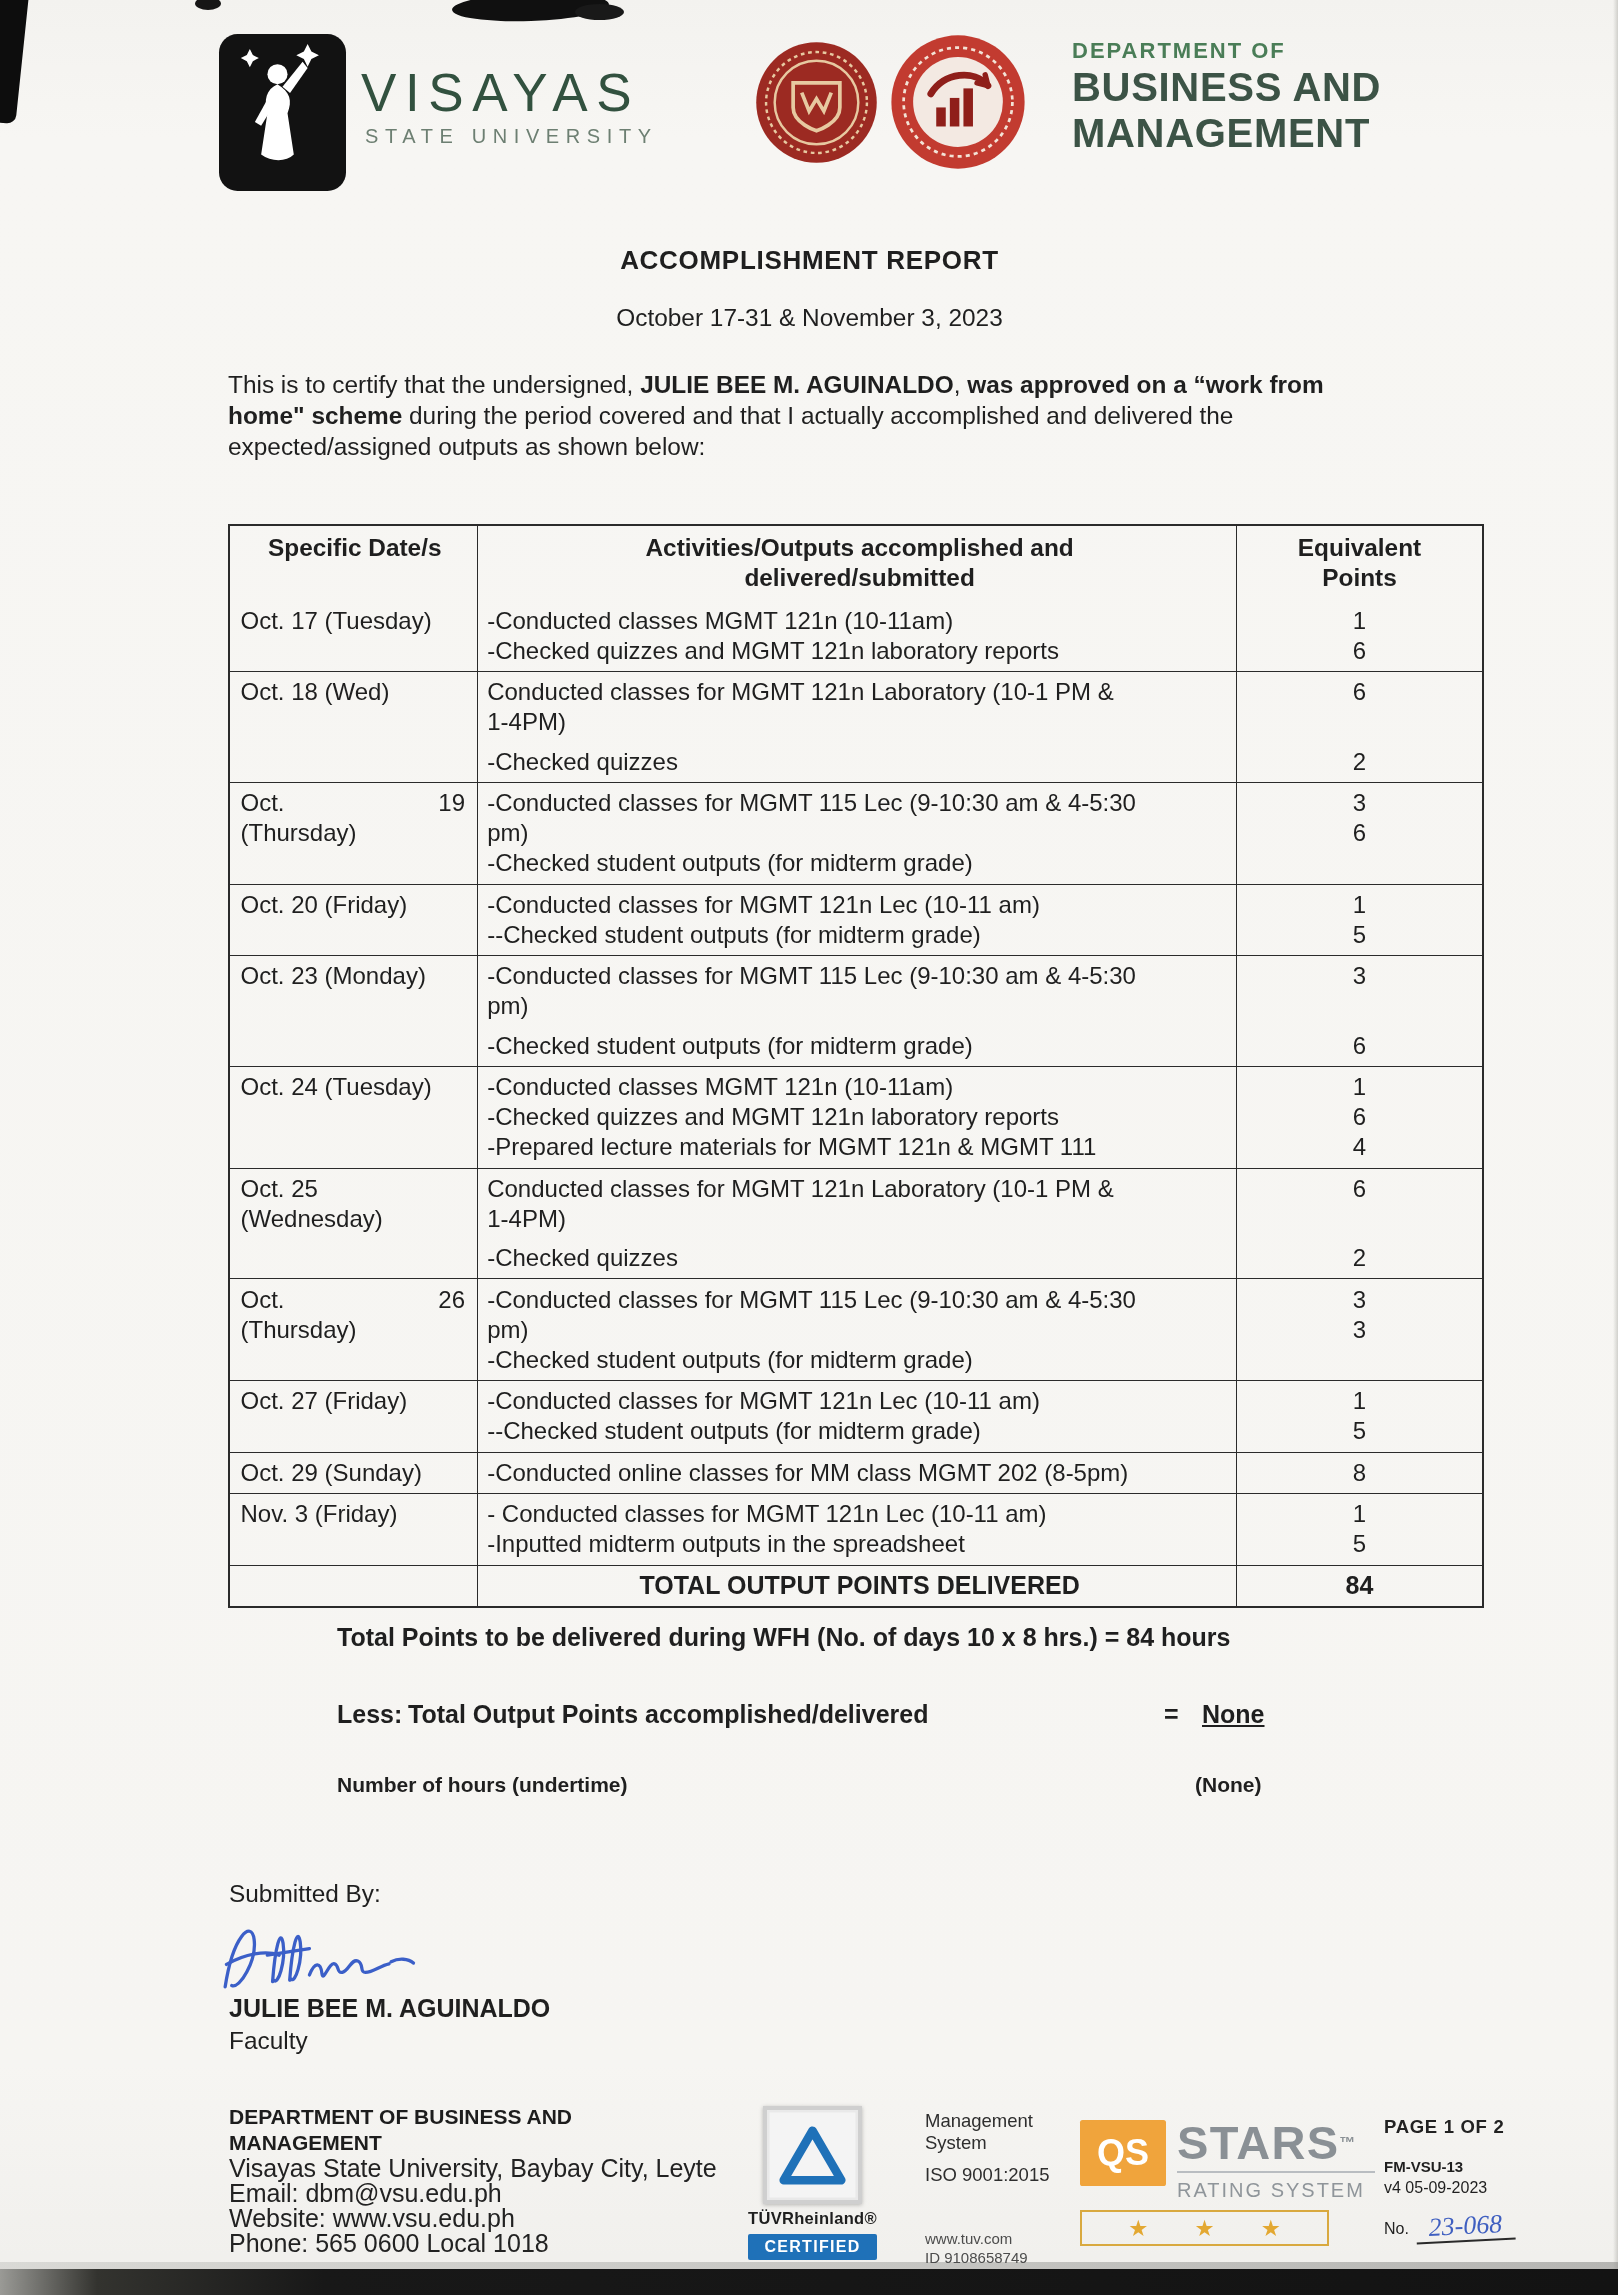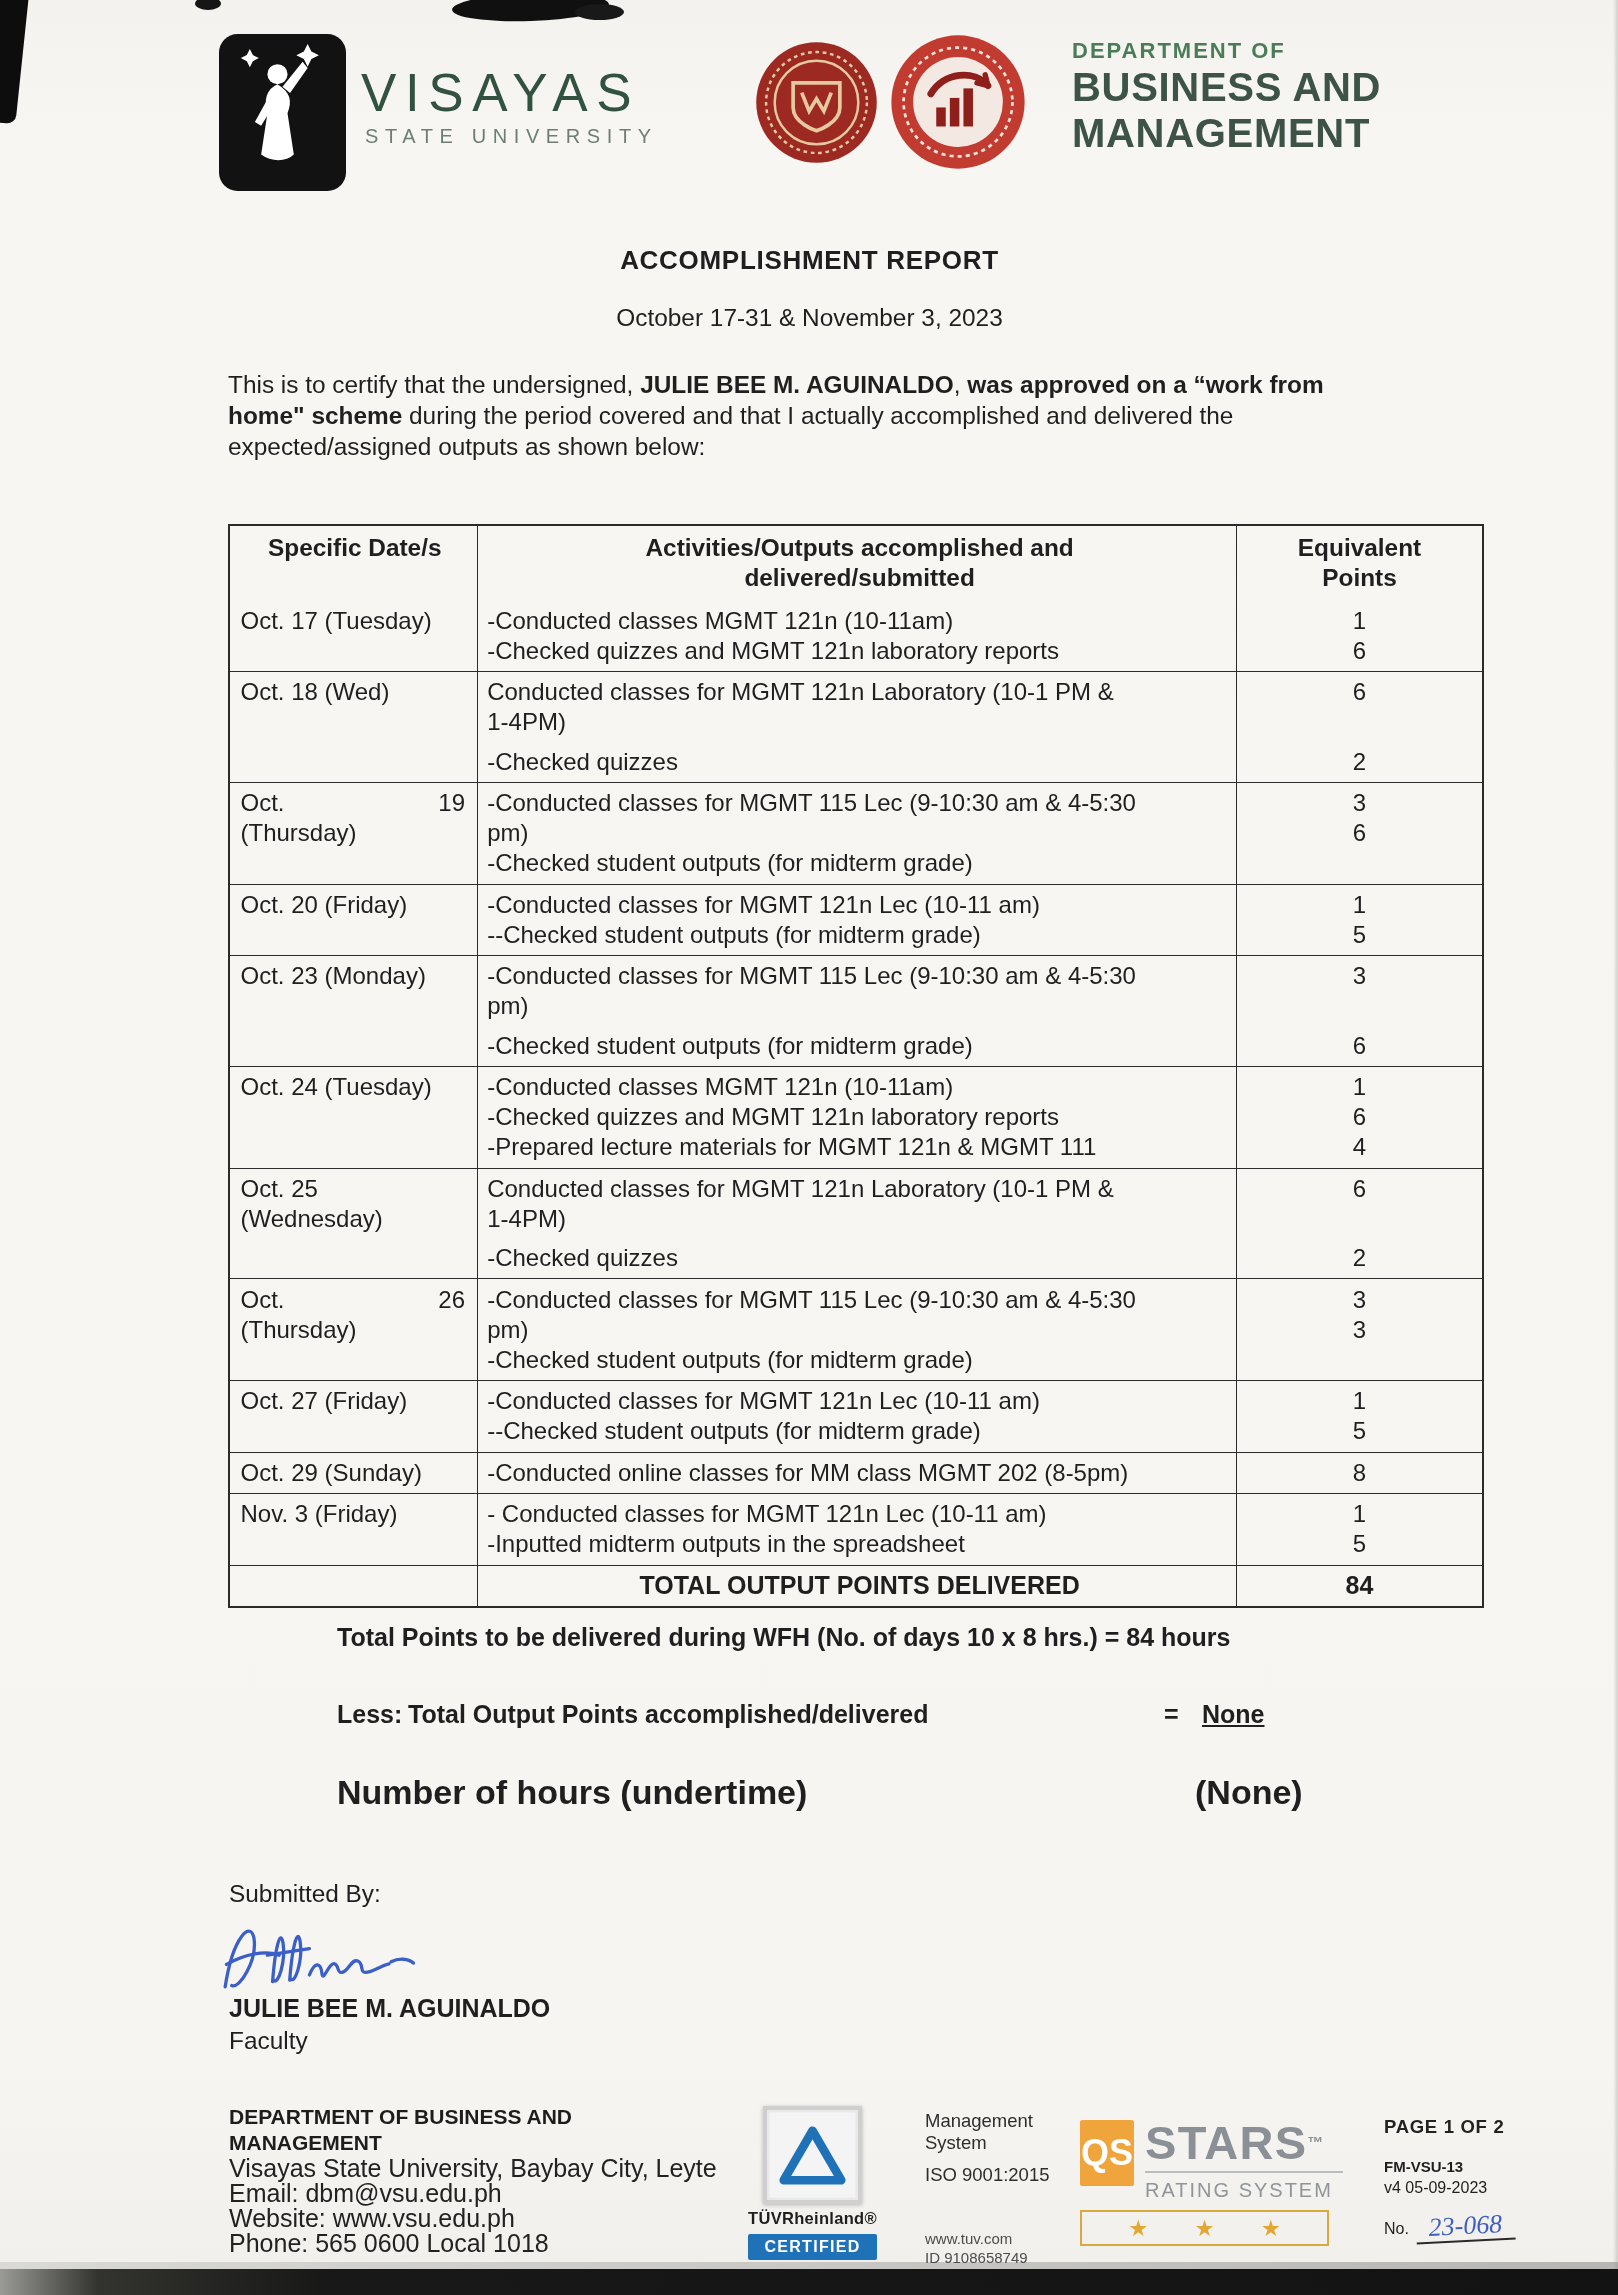--- a/index.html
+++ b/index.html
@@ -55,21 +55,21 @@
   .total-label{font-weight:bold;font-size:25px;text-align:center;}
   .total-value{font-weight:bold;font-size:25px;}
 
   
   .sum1{position:absolute;left:337px;top:1623px;font-size:25px;font-weight:bold;}
   .less-row{position:absolute;left:337px;top:1700px;width:1134px;height:40px;font-size:25px;font-weight:bold;}
   .less-label{position:absolute;left:0;top:0;}
   .less-text{position:absolute;left:71px;top:0;}
   .less-eq{position:absolute;left:827px;top:0;}
   .less-value{position:absolute;left:865px;top:0;text-decoration:underline;}
-  .under-row{position:absolute;left:337px;top:1773px;width:1134px;height:40px;font-size:34px;font-weight:bold;}
+  .under-row{position:absolute;left:337px;top:1773px;width:1134px;height:40px;font-size:21px;font-weight:bold;}
   .under-label{position:absolute;left:0;top:0;}
   .under-value{position:absolute;left:858px;top:0;}
 
   
   .submitted{position:absolute;left:229px;top:1880px;font-size:24.4px;}
   .sig-svg{position:absolute;left:212px;top:1909px;width:237px;height:99px;}
   .sig-name{position:absolute;left:229px;top:1994px;font-size:25px;font-weight:bold;}
   .sig-role{position:absolute;left:229px;top:2027px;font-size:24.4px;}
 
   
@@ -80,21 +80,21 @@
 
   .tuv{position:absolute;left:742px;top:2106px;width:141px;text-align:center;}
   .tuv-box{width:99px;height:98px;margin:0 auto;background:#f4f4f4;border:4px solid #cfcfcf;box-shadow:inset 0 0 0 2.6px #e9e9e9,0 1.3px 4px rgba(0,0,0,.25);display:flex;align-items:center;justify-content:center;box-sizing:border-box;}
   .tuv-brand{font-size:16.5px;font-weight:bold;color:#1e1e1e;margin-top:5.3px;letter-spacing:0.3px;}
   .tuv-cert{background:#1f71b8;color:#fff;font-size:16px;font-weight:bold;letter-spacing:1.3px;width:129px;margin:5.3px auto 0;padding:4px 0;border-radius:2px;}
   .tuv-right{position:absolute;left:925px;top:2110px;font-size:18.5px;line-height:22.4px;color:#2e2e2e;}
   .tuv-iso{margin-top:9.2px;}
   .tuv-url{position:absolute;left:925px;top:2230px;font-size:15px;line-height:18.5px;color:#4c4c4c;}
 
   .qs{position:absolute;left:1080px;top:2120px;display:flex;align-items:flex-start;}
-  .qs-box{width:54px;height:66px;background:#f0a43c;color:#fff;font-size:36px;font-weight:bold;display:flex;align-items:center;justify-content:center;border-radius:2.6px;}
+  .qs-box{width:86px;height:66px;background:#f0a43c;color:#fff;font-size:36px;font-weight:bold;display:flex;align-items:center;justify-content:center;border-radius:2.6px;}
   .qs-right{margin-left:11px;}
   .qs-stars-word{font-size:47px;font-weight:bold;color:#8a9095;line-height:46px;letter-spacing:1.3px;}
   .qs-tm{font-size:16px;vertical-align:top;color:#8a9095;}
   .qs-rating{font-size:20px;color:#8f959a;letter-spacing:2px;border-top:2px solid #b9bdc1;margin-top:5.3px;padding-top:5.3px;width:198px;}
   .qs-stars-box{position:absolute;left:1080px;top:2210px;width:249px;height:36px;border:2px solid #d9a93f;box-sizing:border-box;display:flex;align-items:center;justify-content:space-evenly;}
   .qs-star{color:#e3a832;font-size:22.4px;}
 
   .pageinfo{position:absolute;left:1384px;top:2116px;width:198px;}
   .pi-page{font-size:18.5px;font-weight:600;letter-spacing:0.7px;color:#222;}
   .pi-form{font-size:15px;font-weight:bold;margin-top:20px;}

